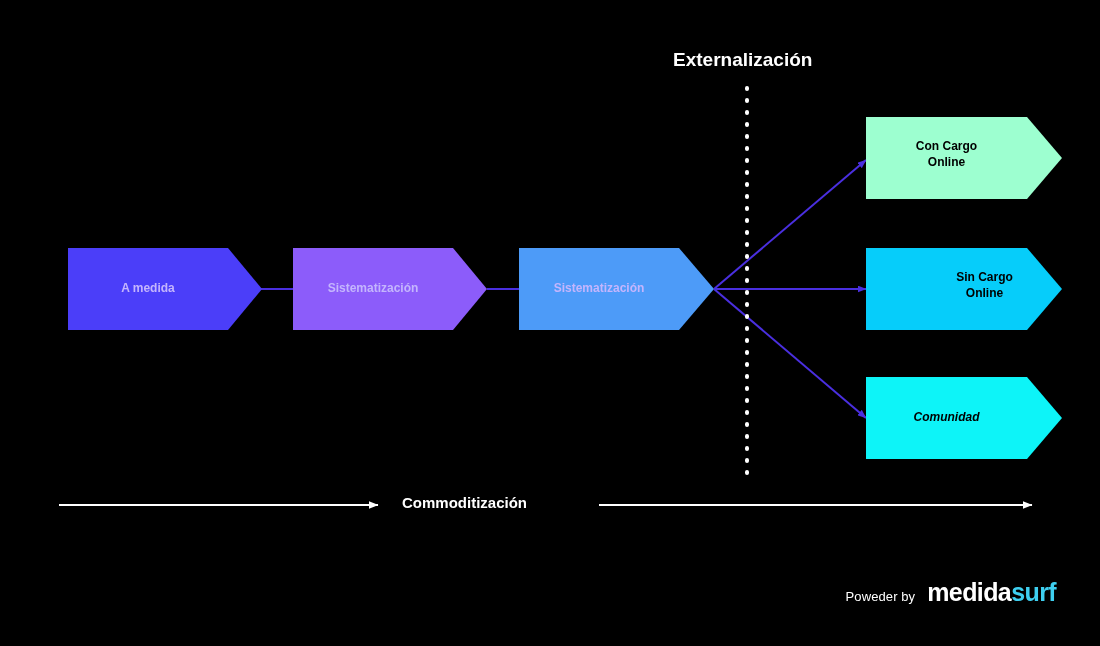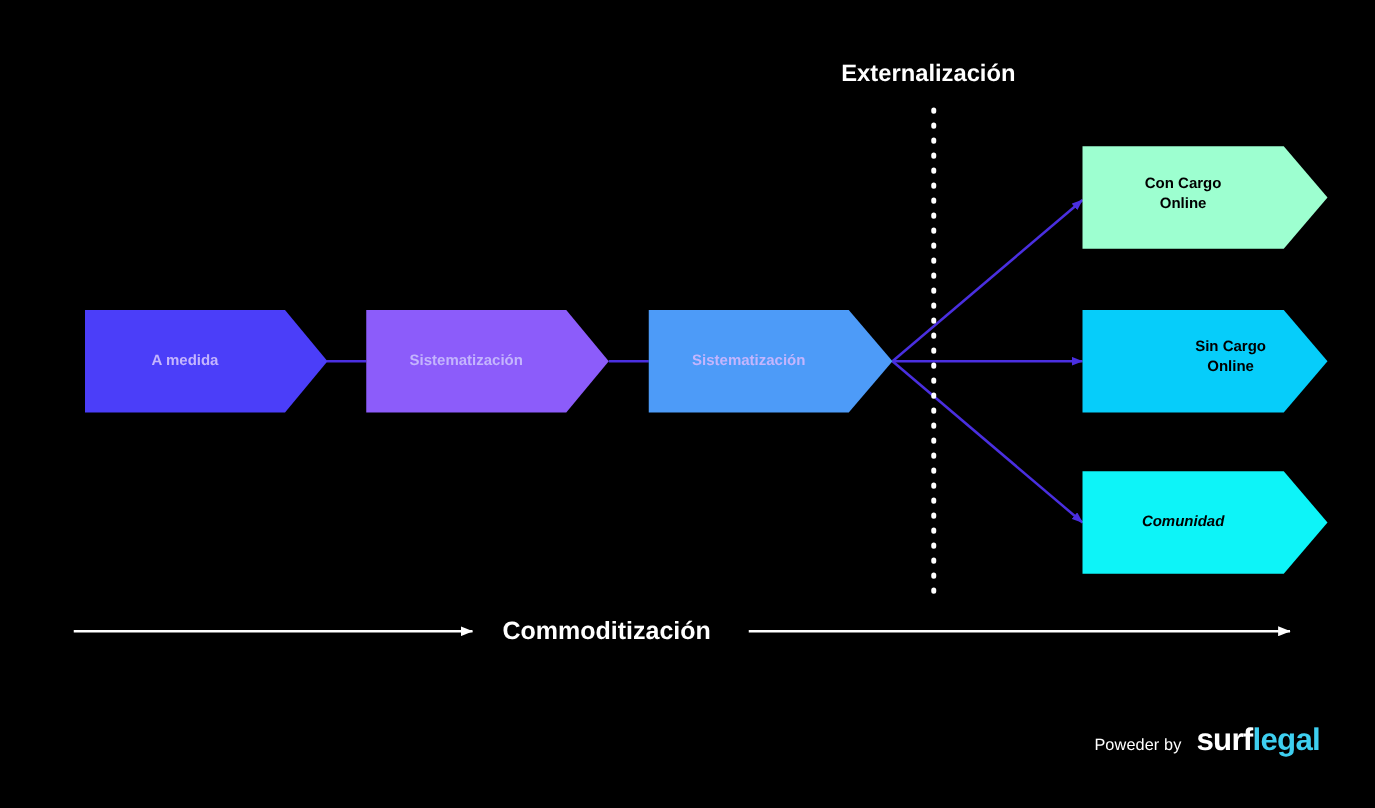--- a/index.html
+++ b/index.html
@@ -46,21 +46,21 @@
     pointer-events: none;
     white-space: pre-line;
   }
   .node-label.dark { color: #000000; }
   .node-label.light { color: #c4b5fd; }
 
   
   .axis-label {
     position: absolute;
     color: #ffffff;
-    font-size: 20px;
+    font-size: 15px;
     font-weight: bold;
     white-space: nowrap;
   }
 
   
   .footer-logo {
     position: absolute;
     right: 44px;
     bottom: 39px;
     display: flex;
@@ -139,17 +139,17 @@
   <div class="node-label dark" style="left:866px; top:269px; width:161px;padding-left:38px;">Sin Cargo
 Online</div>
 
   <div class="node-label dark" style="left:866px; top:409px; width:161px;font-style:italic;">Comunidad</div>
 
   <div class="axis-label" style="left:402px; top:494px;">Commoditización</div>
 
   <div class="footer-logo">
     <span class="powered-by">Poweder by</span>
     <span class="brand">
-      <span class="brand-legal">surf</span><span class="brand-surf">legal</span>
+      <span class="brand-legal">medida</span><span class="brand-surf">surf</span>
     </span>
   </div>
 
 </div>
 
 </body></html>

